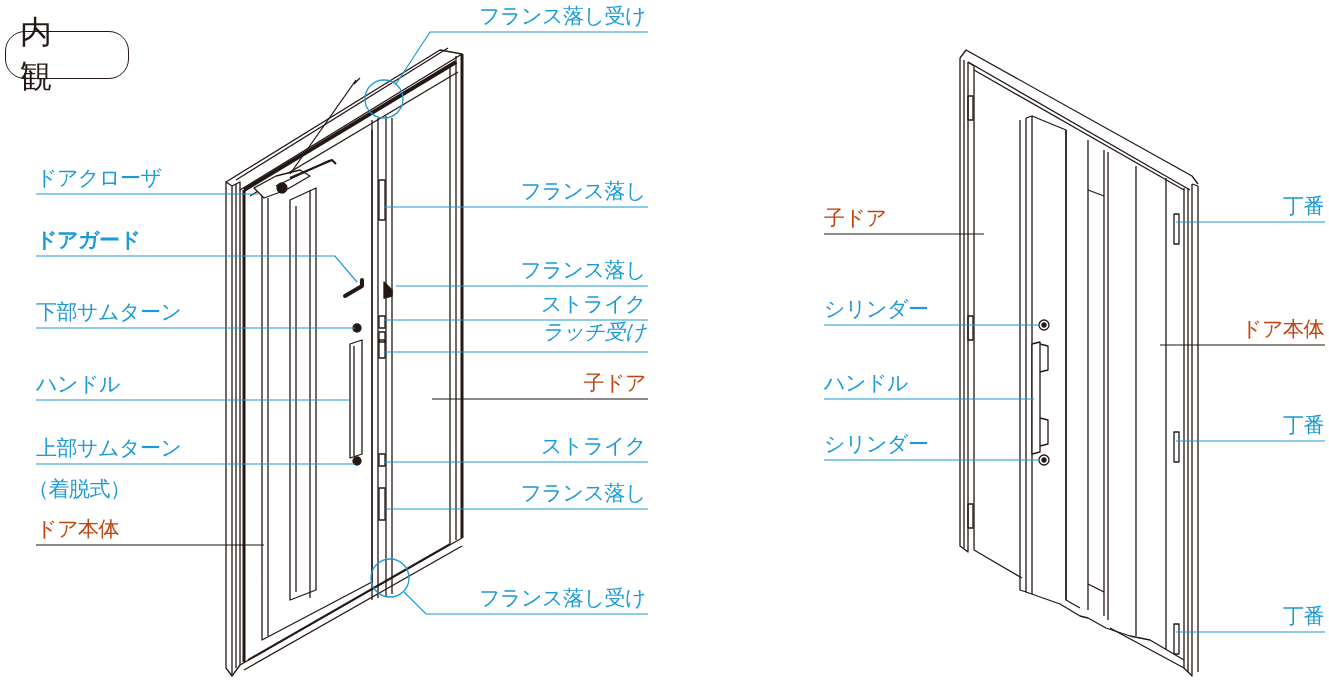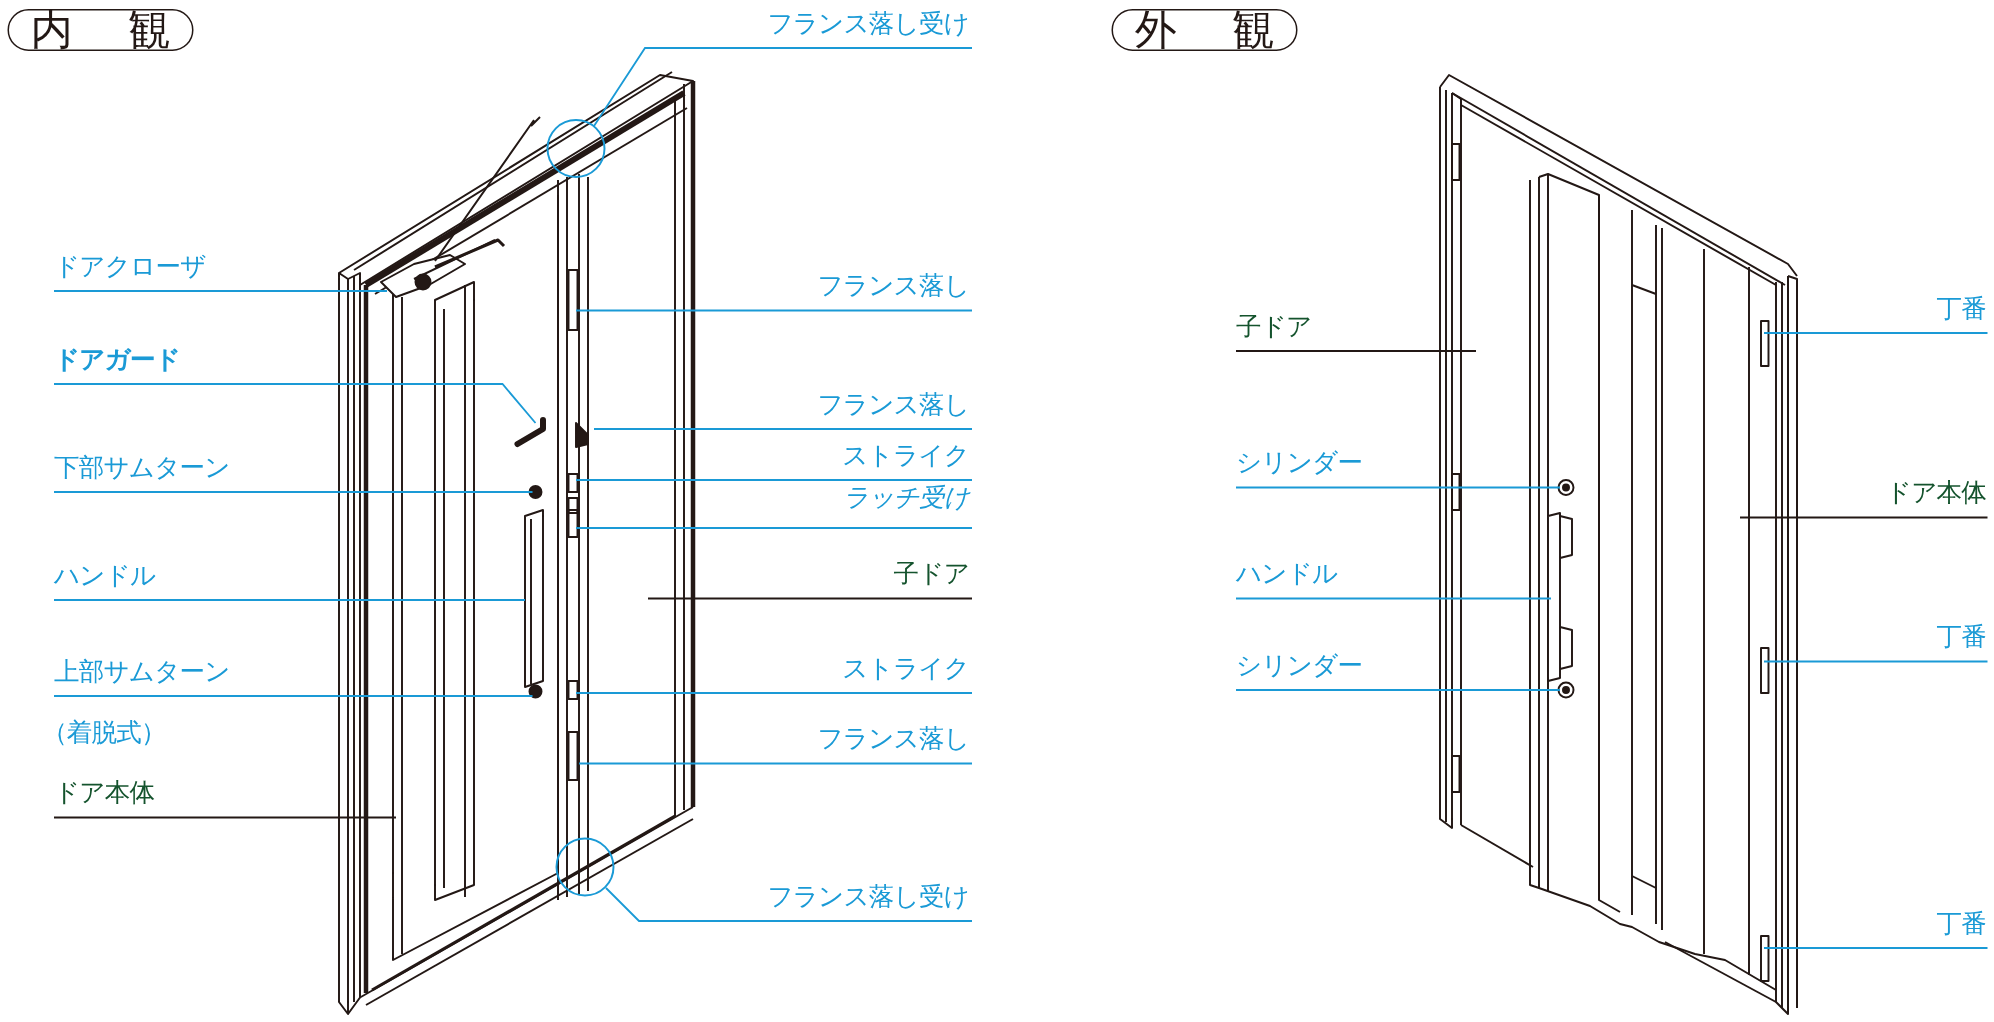--- a/index.html
+++ b/index.html
@@ -1,26 +1,26 @@
 <!DOCTYPE html>
 <html><head>
   <meta charset="utf-8">
   <style>
     html, body { margin: 0; padding: 0; background: #ffffff; }
     body { width: 1329px; height: 681px; position: relative; overflow: hidden;
            font-family: "DejaVu Sans", "Liberation Sans", sans-serif; }
     #canvas { position: absolute; left: 0; top: 0; width: 1329px; height: 681px; }
     .view-title {
-      position: absolute; height: 28px; border: 1.6px solid #231815; border-radius: 20px;
+      position: absolute; height: 48px; border: 1.6px solid #231815; border-radius: 20px;
       box-sizing: border-box; display: flex; align-items: center; justify-content: center;
-      font-size: 28px; color: #231815; letter-spacing: 14px; padding-left: 14px; background: #fff;
+      font-size: 32px; color: #231815; letter-spacing: 14px; padding-left: 14px; background: #fff; margin-top: 25px;
     }
-    .lbl { position: absolute; font-size: 17px; line-height: 24px; white-space: nowrap; letter-spacing: -0.5px; }
+    .lbl { position: absolute; font-size: 21px; line-height: 24px; white-space: nowrap; letter-spacing: -0.5px; }
     .lbl.blue { color: #1a9ad6; }
-    .lbl.black { color: #14532d; }
+    .lbl.black { color: #c2410c; }
     .lbl.right { text-align: right; }
   </style>
 </head>
 <body>
 
 <div id="canvas">
 
   <svg width="1329" height="681" viewBox="0 0 1329 681" style="position:absolute;left:0;top:0">
     <g fill="none" stroke="#231815" stroke-width="1.3" stroke-linejoin="round">
 
@@ -160,21 +160,20 @@
       <path d="M824 460 L1040 460" stroke="#1a9ad6"></path>
 
       <path d="M1325 222 L1176 222" stroke="#1a9ad6"></path>
       <path d="M1325 345 L1160 345" stroke="#231815"></path>
       <path d="M1325 441 L1176 441" stroke="#1a9ad6"></path>
       <path d="M1325 632 L1176 632" stroke="#1a9ad6"></path>
     </g>
   </svg>
 
   <div class="view-title" style="left:5px;top:6px;width:124px;">内 観</div>
-  <div class="view-title" style="left:741px;top:6px;width:124px;">外 観</div>
 
   <div class="lbl blue" style="left:36px;top:166px;text-align:center;">ドアクローザ</div>
   <div class="lbl blue" style="left:36px;top:228px;font-weight:bold;">ドアガード</div>
   <div class="lbl blue" style="left:36px;top:300px;">下部サムターン</div>
   <div class="lbl blue" style="left:36px;top:372px;">ハンドル</div>
   <div class="lbl blue" style="left:36px;top:436px;">上部サムターン</div>
   <div class="lbl blue" style="left:28px;top:477px;">（着脱式）</div>
   <div class="lbl black" style="left:36px;top:517px;">ドア本体</div>
 
   <div class="lbl blue right" style="right:683px;top:4px;">フランス落し受け</div>

